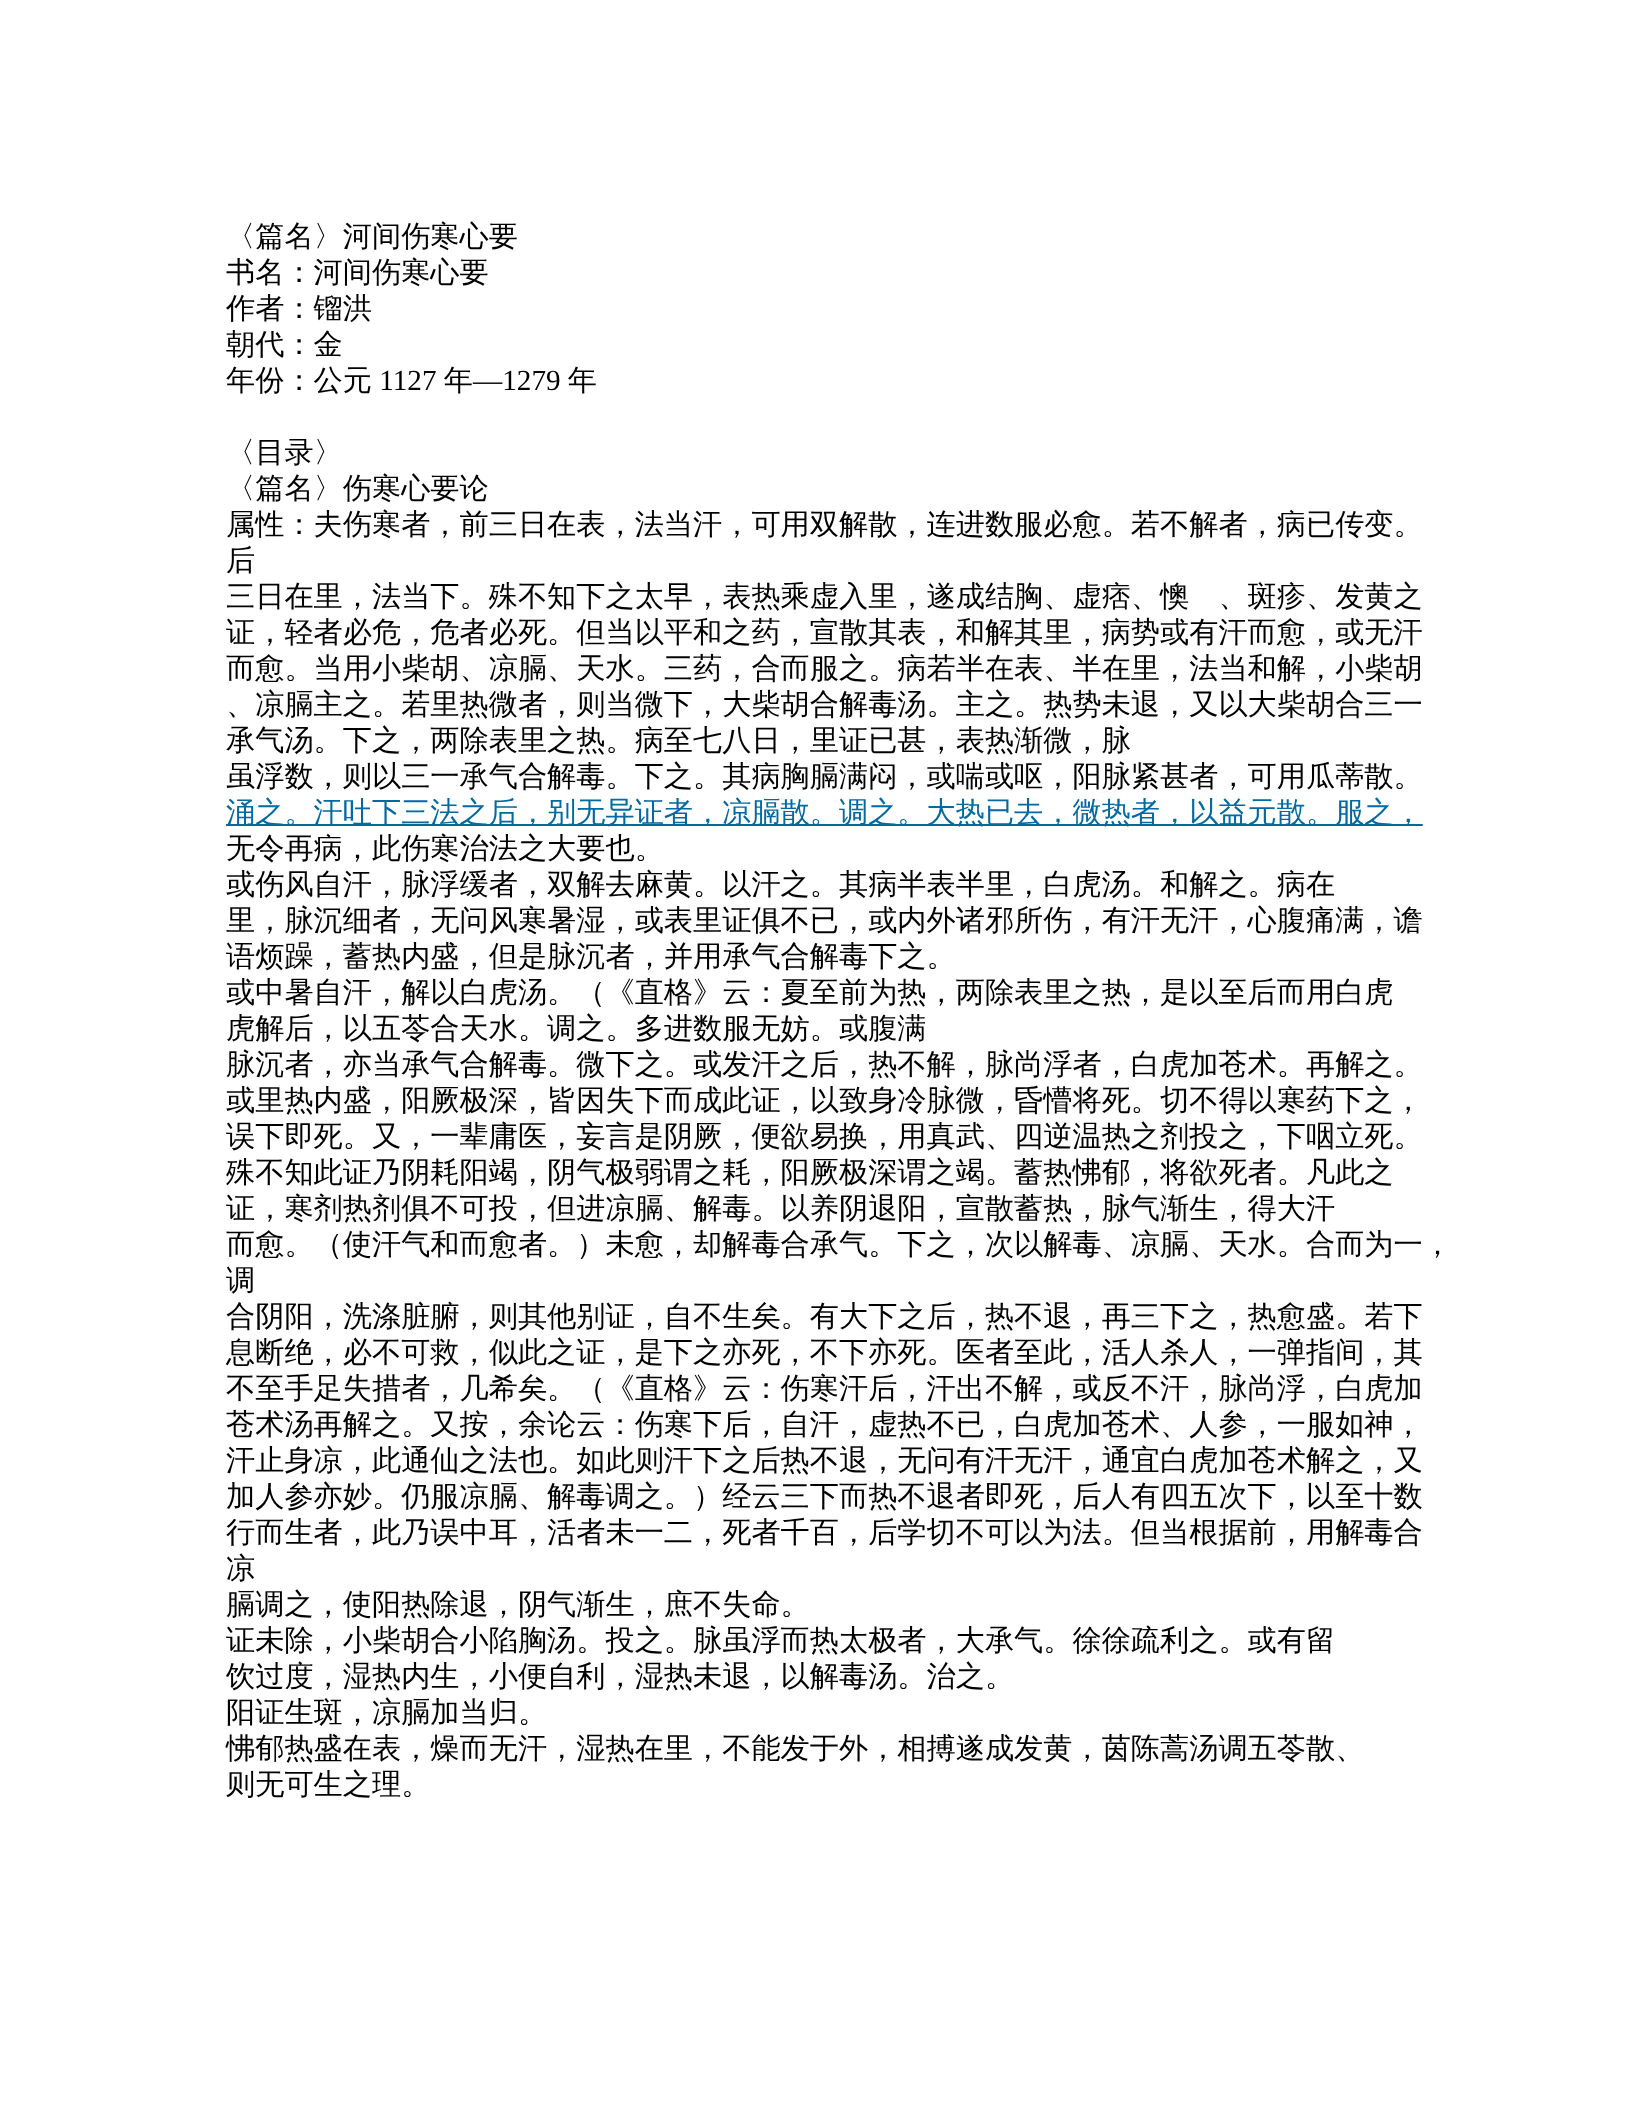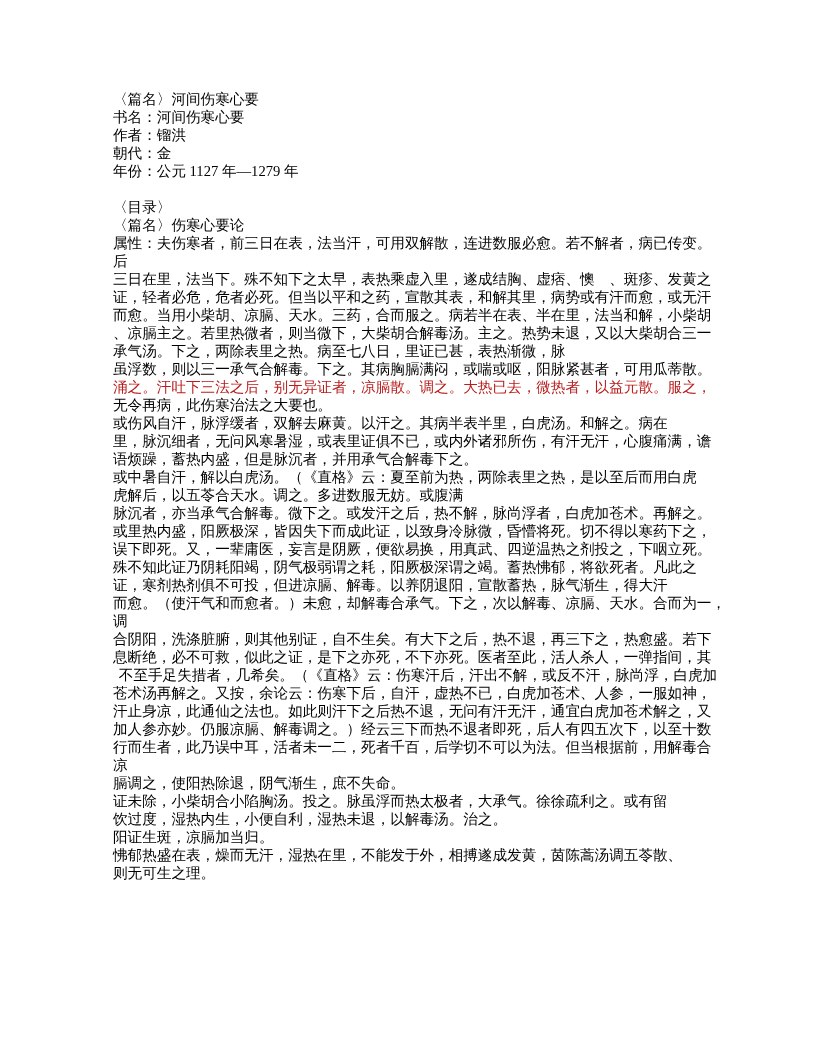--- a/index.html
+++ b/index.html
@@ -7,21 +7,21 @@
     padding: 0;
   }
   body {
     width: 816px;
     height: 1056px;
     background: #ffffff;
     overflow: hidden;
   }
   .page {
     position: absolute;
-    top: 90px;
+    top: 110px;
     left: 113px;
     width: 610px;
   }
   .line {
     height: 18px;
     line-height: 18px;
     font-size: 14.6px;
     color: #000000;
     white-space: pre;
     font-family: "Liberation Serif", "DejaVu Serif", serif;
@@ -45,37 +45,37 @@
   <div class="line" style="color: rgb(0, 0, 0);">〈篇名〉伤寒心要论</div>
   <div id="body-lines">
       <div class="line" style="color: rgb(0, 0, 0);">属性：夫伤寒者，前三日在表，法当汗，可用双解散，连进数服必愈。若不解者，病已传变。</div>
       <div class="line" style="color: rgb(0, 0, 0);">后</div>
       <div class="line" style="color: rgb(0, 0, 0);">三日在里，法当下。殊不知下之太早，表热乘虚入里，遂成结胸、虚痞、懊　、斑疹、发黄之</div>
       <div class="line" style="color: rgb(0, 0, 0);">证，轻者必危，危者必死。但当以平和之药，宣散其表，和解其里，病势或有汗而愈，或无汗</div>
       <div class="line" style="color: rgb(0, 0, 0);">而愈。当用小柴胡、凉膈、天水。三药，合而服之。病若半在表、半在里，法当和解，小柴胡</div>
       <div class="line" style="color: rgb(0, 0, 0);">、凉膈主之。若里热微者，则当微下，大柴胡合解毒汤。主之。热势未退，又以大柴胡合三一</div>
       <div class="line" style="color: rgb(0, 0, 0);">承气汤。下之，两除表里之热。病至七八日，里证已甚，表热渐微，脉</div>
       <div class="line" style="color: rgb(0, 0, 0);">虽浮数，则以三一承气合解毒。下之。其病胸膈满闷，或喘或呕，阳脉紧甚者，可用瓜蒂散。</div>
-      <div class="line" style="color: #b91c1c;">涌之。汗吐下三法之后，别无异证者，凉膈散。调之。大热已去，微热者，以益元散。服之，</div>
+      <div class="line" style="color: #0369a1; text-decoration: underline;">涌之。汗吐下三法之后，别无异证者，凉膈散。调之。大热已去，微热者，以益元散。服之，</div>
       <div class="line" style="color: rgb(0, 0, 0);">无令再病，此伤寒治法之大要也。</div>
       <div class="line" style="color: rgb(0, 0, 0);">或伤风自汗，脉浮缓者，双解去麻黄。以汗之。其病半表半里，白虎汤。和解之。病在</div>
       <div class="line" style="color: rgb(0, 0, 0);">里，脉沉细者，无问风寒暑湿，或表里证俱不已，或内外诸邪所伤，有汗无汗，心腹痛满，谵</div>
       <div class="line" style="color: rgb(0, 0, 0);">语烦躁，蓄热内盛，但是脉沉者，并用承气合解毒下之。</div>
       <div class="line" style="color: rgb(0, 0, 0);">或中暑自汗，解以白虎汤。（《直格》云：夏至前为热，两除表里之热，是以至后而用白虎</div>
       <div class="line" style="color: rgb(0, 0, 0);">虎解后，以五苓合天水。调之。多进数服无妨。或腹满</div>
       <div class="line" style="color: rgb(0, 0, 0);">脉沉者，亦当承气合解毒。微下之。或发汗之后，热不解，脉尚浮者，白虎加苍术。再解之。</div>
       <div class="line" style="color: rgb(0, 0, 0);">或里热内盛，阳厥极深，皆因失下而成此证，以致身冷脉微，昏懵将死。切不得以寒药下之，</div>
       <div class="line" style="color: rgb(0, 0, 0);">误下即死。又，一辈庸医，妄言是阴厥，便欲易换，用真武、四逆温热之剂投之，下咽立死。</div>
       <div class="line" style="color: rgb(0, 0, 0);">殊不知此证乃阴耗阳竭，阴气极弱谓之耗，阳厥极深谓之竭。蓄热怫郁，将欲死者。凡此之</div>
       <div class="line" style="color: rgb(0, 0, 0);">证，寒剂热剂俱不可投，但进凉膈、解毒。以养阴退阳，宣散蓄热，脉气渐生，得大汗</div>
       <div class="line" style="color: rgb(0, 0, 0);">而愈。（使汗气和而愈者。）未愈，却解毒合承气。下之，次以解毒、凉膈、天水。合而为一，</div>
       <div class="line" style="color: rgb(0, 0, 0);">调</div>
       <div class="line" style="color: rgb(0, 0, 0);">合阴阳，洗涤脏腑，则其他别证，自不生矣。有大下之后，热不退，再三下之，热愈盛。若下</div>
       <div class="line" style="color: rgb(0, 0, 0);">息断绝，必不可救，似此之证，是下之亦死，不下亦死。医者至此，活人杀人，一弹指间，其</div>
-      <div class="line" style="color: rgb(0, 0, 0); text-align: center;">不至手足失措者，几希矣。（《直格》云：伤寒汗后，汗出不解，或反不汗，脉尚浮，白虎加</div>
+      <div class="line" style="color: rgb(0, 0, 0);">不至手足失措者，几希矣。（《直格》云：伤寒汗后，汗出不解，或反不汗，脉尚浮，白虎加</div>
       <div class="line" style="color: rgb(0, 0, 0);">苍术汤再解之。又按，余论云：伤寒下后，自汗，虚热不已，白虎加苍术、人参，一服如神，</div>
       <div class="line" style="color: rgb(0, 0, 0);">汗止身凉，此通仙之法也。如此则汗下之后热不退，无问有汗无汗，通宜白虎加苍术解之，又</div>
       <div class="line" style="color: rgb(0, 0, 0);">加人参亦妙。仍服凉膈、解毒调之。）经云三下而热不退者即死，后人有四五次下，以至十数</div>
       <div class="line" style="color: rgb(0, 0, 0);">行而生者，此乃误中耳，活者未一二，死者千百，后学切不可以为法。但当根据前，用解毒合</div>
       <div class="line" style="color: rgb(0, 0, 0);">凉</div>
       <div class="line" style="color: rgb(0, 0, 0);">膈调之，使阳热除退，阴气渐生，庶不失命。</div>
       <div class="line" style="color: rgb(0, 0, 0);">证未除，小柴胡合小陷胸汤。投之。脉虽浮而热太极者，大承气。徐徐疏利之。或有留</div>
       <div class="line" style="color: rgb(0, 0, 0);">饮过度，湿热内生，小便自利，湿热未退，以解毒汤。治之。</div>
       <div class="line" style="color: rgb(0, 0, 0);">阳证生斑，凉膈加当归。</div>
       <div class="line" style="color: rgb(0, 0, 0);">怫郁热盛在表，燥而无汗，湿热在里，不能发于外，相搏遂成发黄，茵陈蒿汤调五苓散、</div>

